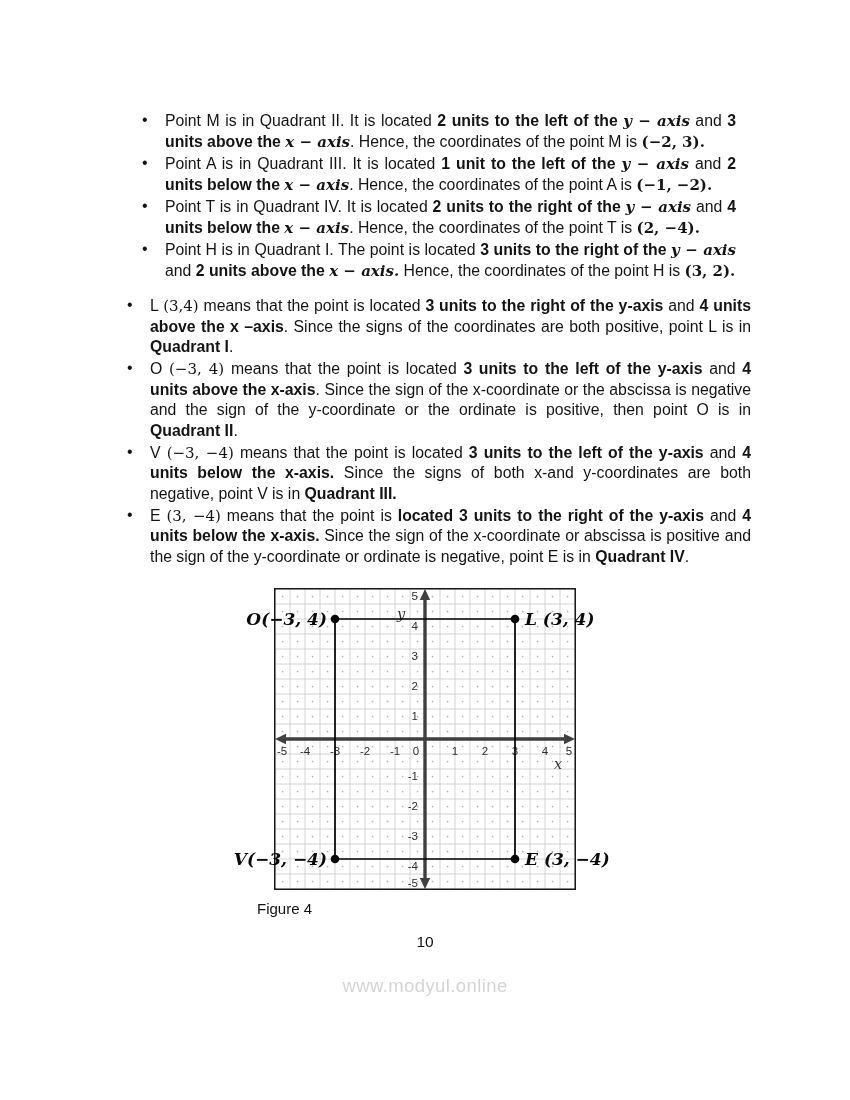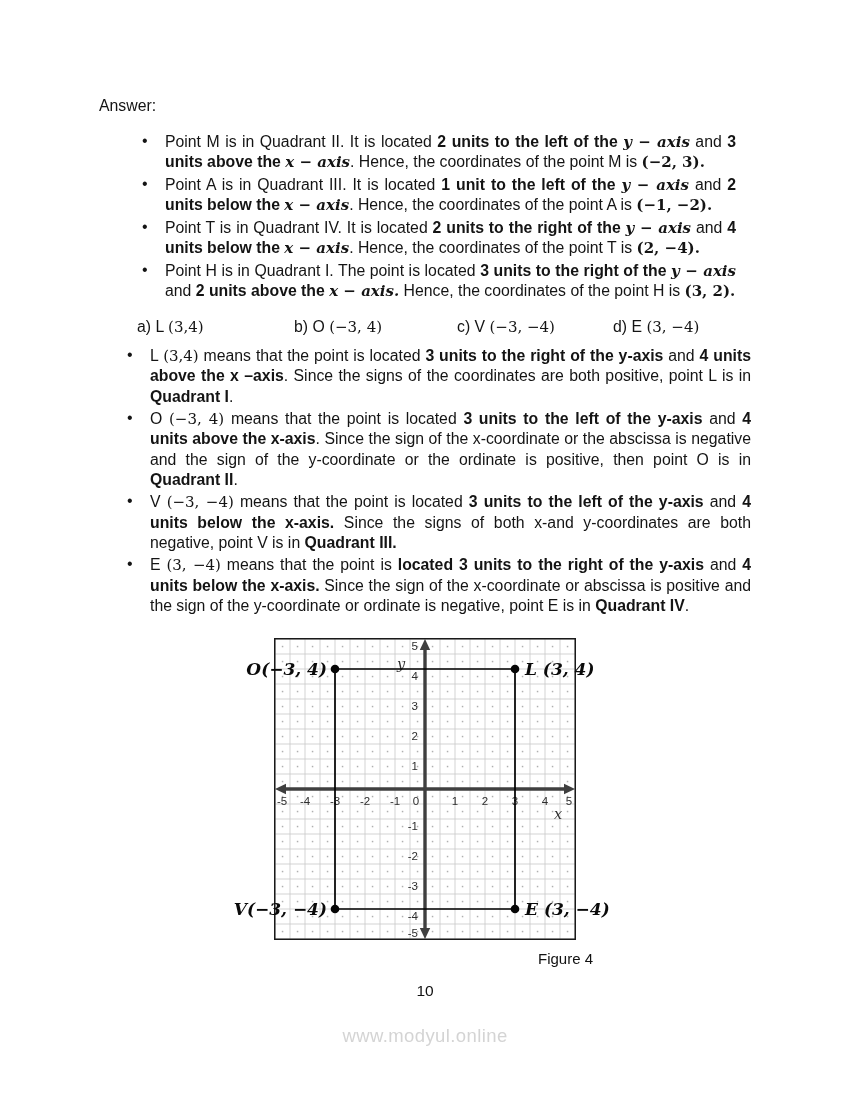--- a/index.html
+++ b/index.html
@@ -25,46 +25,39 @@
   .option:nth-child(3){left:358px;}
   .option:nth-child(4){left:514px;}
   .answers-intro{margin-top:10px;}
   .blist2{margin:8px 0 16px;padding:0 0 0 51px;}
   .blist2 .bullet{margin-bottom:1.5px;}
   .figure-wrap{margin-left:158px;width:336px;padding-top:1px;}
   .figure-wrap svg{display:block;overflow:visible;}
   .tick{font-family:"Liberation Sans",sans-serif;font-size:11.5px;fill:#2e2e2e;}
   .axis-letter{font-family:"DejaVu Serif",serif;font-style:italic;font-size:14.5px;fill:#333;}
   .pt-label{font-family:"DejaVu Serif",serif;font-style:italic;font-weight:700;font-size:17px;fill:#0a0a0a;}
-  .fig-caption{text-align:right;font-size:15px;margin-top:3px;color:#111;}
+  .fig-caption{text-align:left;font-size:15px;margin-top:3px;color:#111;}
   .page-num{text-align:center;font-size:15.5px;margin-top:12px;color:#111;}
   .watermark{text-align:center;font-size:18.5px;margin-top:24px;color:#d4d4d4;letter-spacing:0.4px;}
 </style>
 </head>
 <body>
 
 <div class="page">
   <div class="content">
 
-    <div class="heading">Answer:</div>
 
     <div class="blist">
       <div class="bullet"><span class="sg-p">Point M is in Quadrant II. It is located </span><span class="sg-b">2 units to the left of the </span><span class="sg-mi">y − axis</span><span class="sg-p"> and </span><span class="sg-b">3 units above the </span><span class="sg-mi">x − axis</span><span class="sg-p">. Hence, the coordinates of the point M is </span><span class="sg-mn">(−2, 3).</span></div>
       <div class="bullet"><span class="sg-p">Point A is in Quadrant III. It is located </span><span class="sg-b">1 unit to the left of the </span><span class="sg-mi">y − axis</span><span class="sg-p"> and </span><span class="sg-b">2 units below the </span><span class="sg-mi">x − axis</span><span class="sg-p">. Hence, the coordinates of the point A is </span><span class="sg-mn">(−1, −2).</span></div>
       <div class="bullet"><span class="sg-p">Point T is in Quadrant IV. It is located </span><span class="sg-b">2 units to the right of the </span><span class="sg-mi">y − axis</span><span class="sg-p"> and </span><span class="sg-b">4 units below the </span><span class="sg-mi">x − axis</span><span class="sg-p">. Hence, the coordinates of the point T is </span><span class="sg-mn">(2, −4).</span></div>
       <div class="bullet"><span class="sg-p">Point H is in Quadrant I. The point is located </span><span class="sg-b">3 units to the right of the </span><span class="sg-mi">y − axis</span><span class="sg-p"> and </span><span class="sg-b">2 units above the </span><span class="sg-mi">x − axis.</span><span class="sg-p"> Hence, the coordinates of the point H is </span><span class="sg-mn">(3, 2).</span></div>
     </div>
 
 
-    <div class="options-row">
-      <span class="option"><span>a) L </span><span class="sg-mr">(3,4)</span></span>
-      <span class="option"><span>b) O </span><span class="sg-mr">(−3, 4)</span></span>
-      <span class="option"><span>c) V </span><span class="sg-mr">(−3, −4)</span></span>
-      <span class="option"><span>d) E </span><span class="sg-mr">(3, −4)</span></span>
-    </div>
 
 
     <div class="blist blist2">
       <div class="bullet"><span class="sg-p">L </span><span class="sg-mr">(3,4)</span><span class="sg-p"> means that the point is located </span><span class="sg-b">3 units to the right of the y-axis</span><span class="sg-p"> and </span><span class="sg-b">4 units above the x –axis</span><span class="sg-p">. Since the signs of the coordinates are both positive, point L is in </span><span class="sg-b">Quadrant I</span><span class="sg-p">.</span></div>
       <div class="bullet"><span class="sg-p">O </span><span class="sg-mr">(−3, 4)</span><span class="sg-p"> means that the point is located </span><span class="sg-b">3 units to the left of the y-axis</span><span class="sg-p"> and </span><span class="sg-b">4 units above the x-axis</span><span class="sg-p">. Since the sign of the x-coordinate or the abscissa is negative and the sign of the y-coordinate or the ordinate is positive, then point O is in </span><span class="sg-b">Quadrant II</span><span class="sg-p">.</span></div>
       <div class="bullet"><span class="sg-p">V </span><span class="sg-mr">(−3, −4)</span><span class="sg-p"> means that the point is located </span><span class="sg-b">3 units to the left of the y-axis</span><span class="sg-p"> and </span><span class="sg-b">4 units below the x-axis.</span><span class="sg-p"> Since the signs of both x-and y-coordinates are both negative, point V is in </span><span class="sg-b">Quadrant III.</span></div>
       <div class="bullet"><span class="sg-p">E </span><span class="sg-mr">(3, −4)</span><span class="sg-p"> means that the point is </span><span class="sg-b">located 3 units to the right of the y-axis</span><span class="sg-p"> and </span><span class="sg-b">4 units below the x-axis.</span><span class="sg-p"> Since the sign of the x-coordinate or abscissa is positive and the sign of the y-coordinate or ordinate is negative, point E is in </span><span class="sg-b">Quadrant IV</span><span class="sg-p">.</span></div>
     </div>
 
     <div class="figure-wrap">

